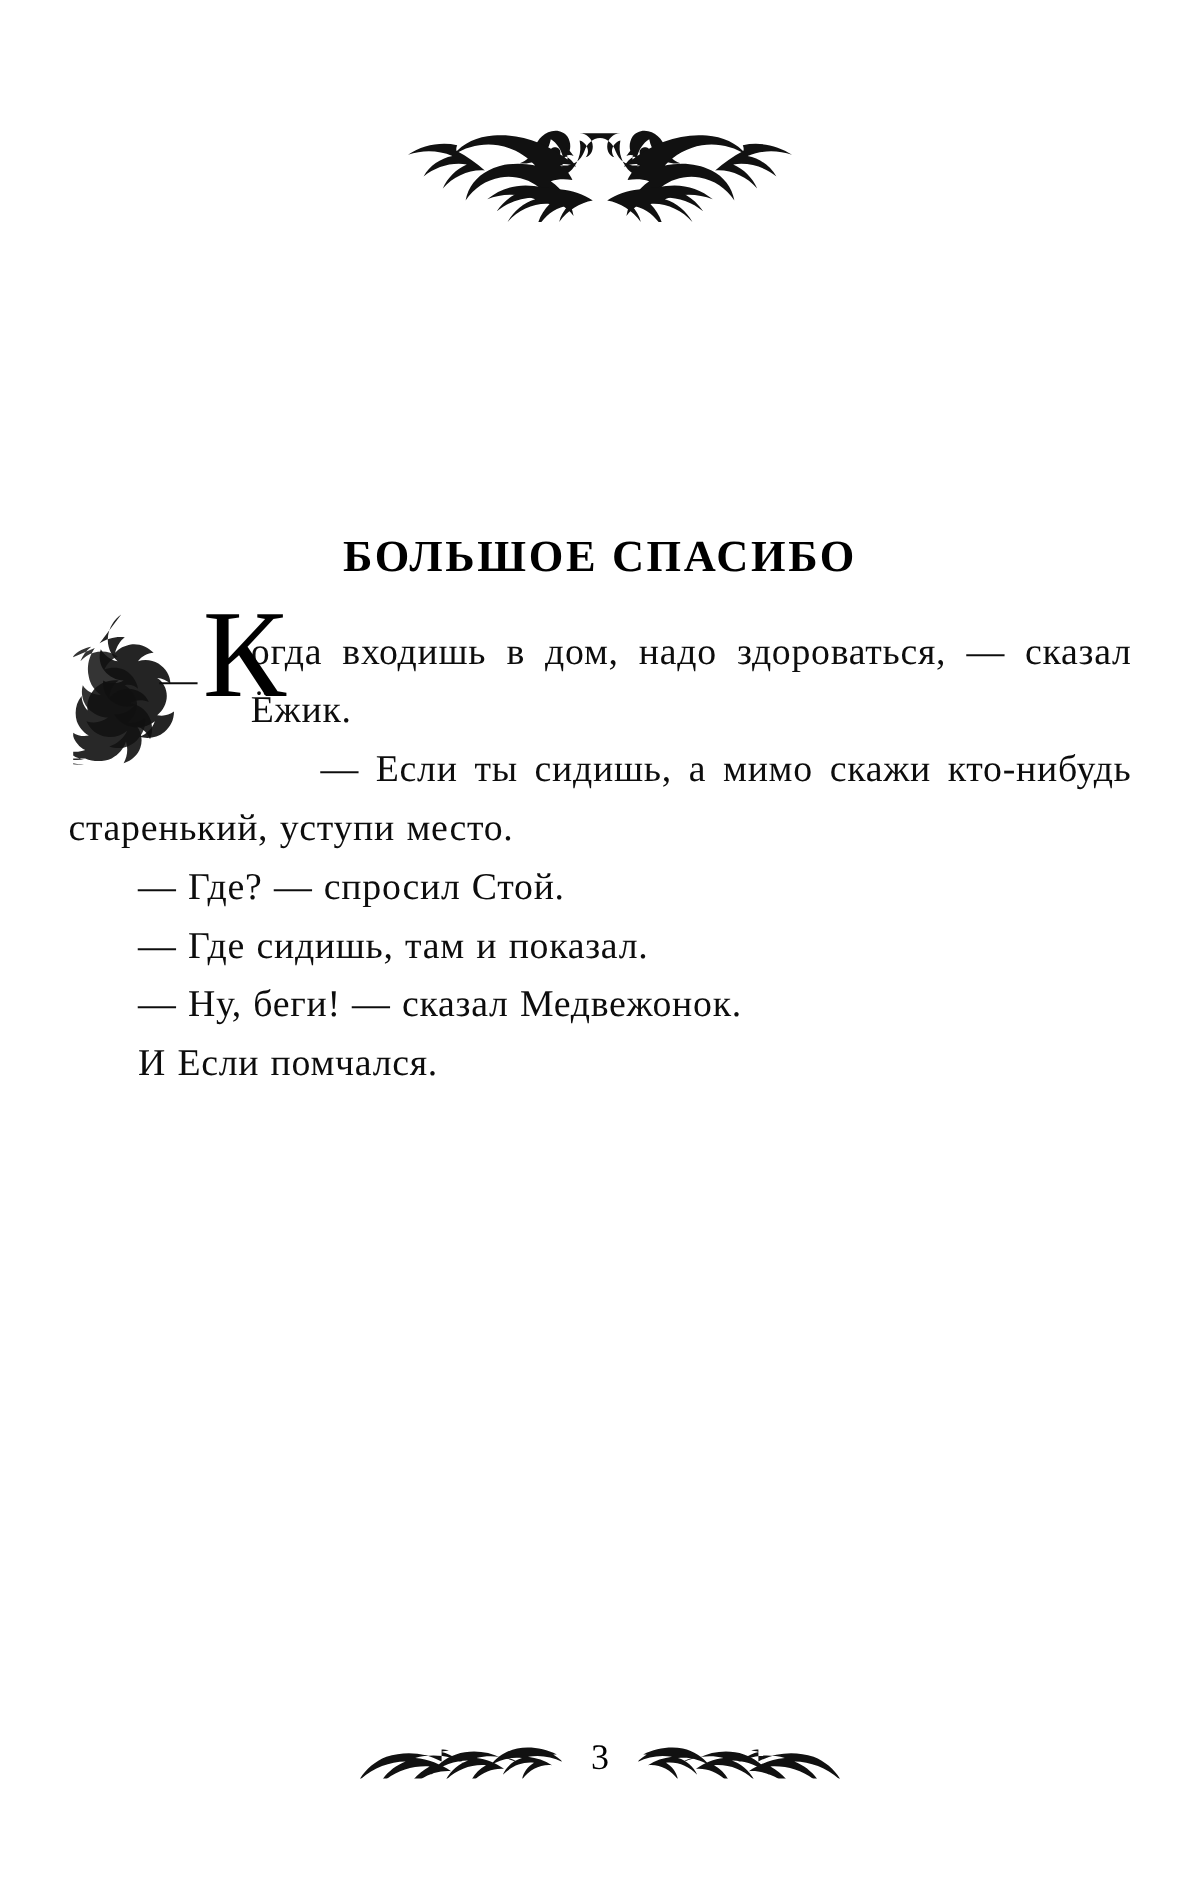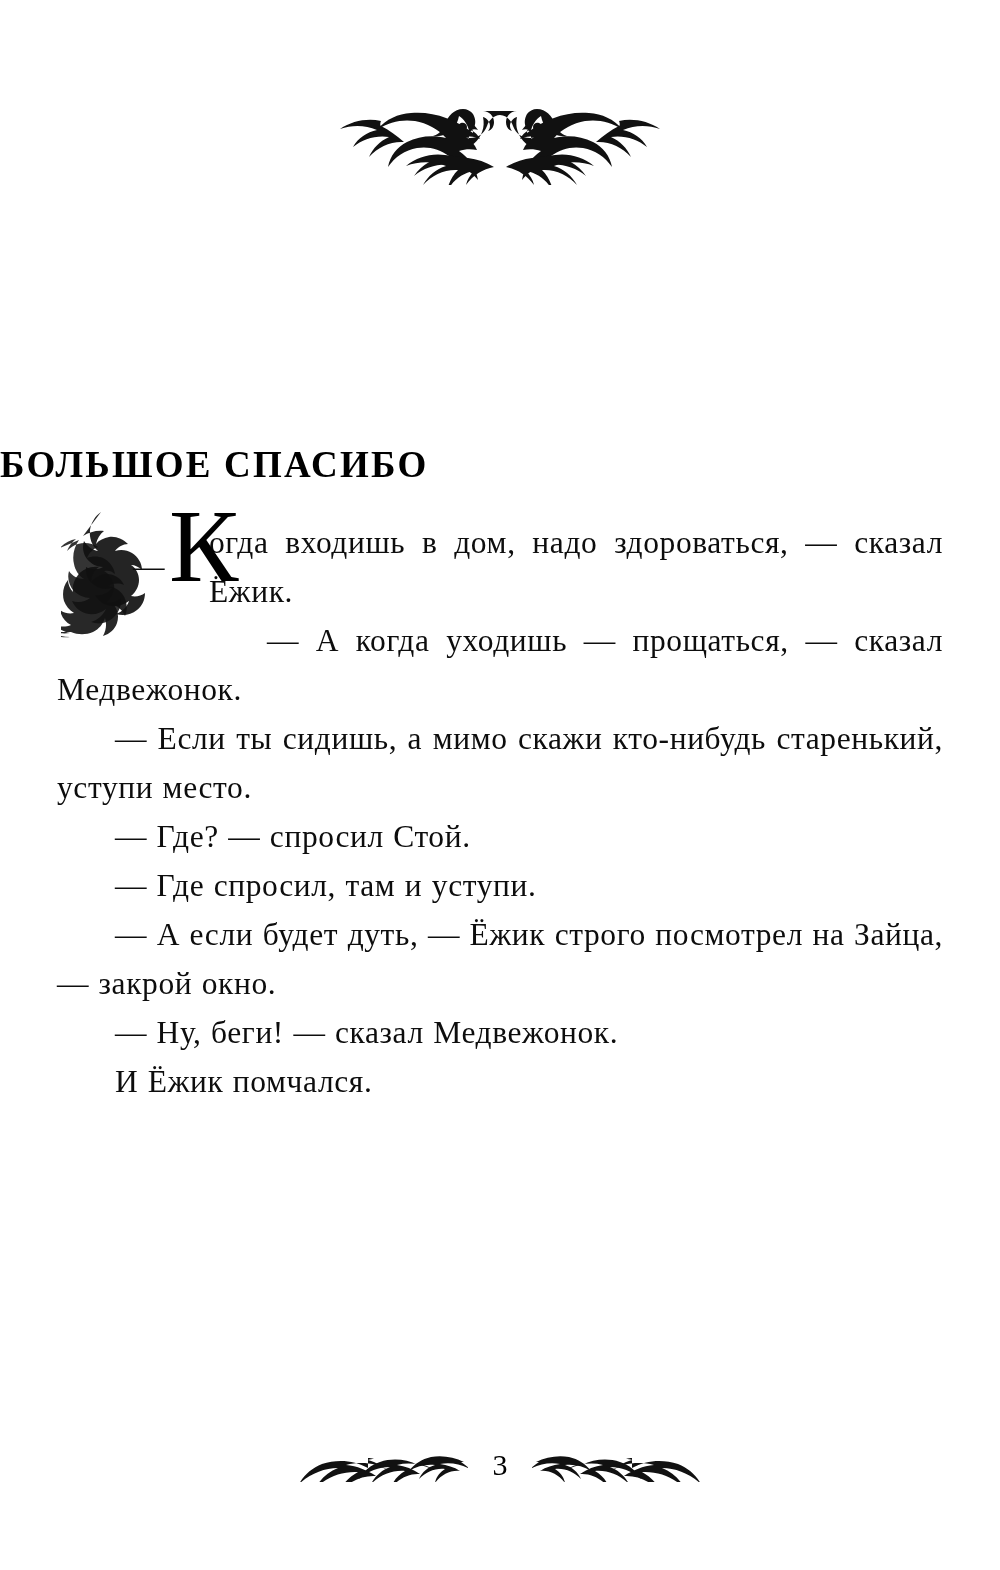--- a/index.html
+++ b/index.html
@@ -28,20 +28,21 @@
     line-height: 0;
   }
   .top-ornament svg { display: inline-block; }
 
   
   .chapter-title {
     position: absolute;
     top: 418px;
     left: 0;
     width: 1000px;
+    text-align: center;
     font-family: "Liberation Serif", "DejaVu Serif", serif;
     font-weight: 700;
     font-size: 37px;
     letter-spacing: 2.2px;
     color: #000;
   }
 
   
   .text-block {
     position: absolute;
@@ -153,27 +154,25 @@
               <path d="M10 132c7 3 15 3 22 0 6-3 10-8 12-14 2 6 1 13-2 18 7-2 12-7 14-13 2-6 1-13-3-18 5 2 9 6 11 11 3-7 2-15-2-21-3-5-9-8-15-9 5-3 11-3 16-1-3-7-10-11-17-11-6 0-12 3-16 8 0-6 3-12 8-15-8-1-16 2-21 8-4 5-6 11-5 17-3-3-5-8-5-12-5 6-6 14-4 21 2 5 5 9 10 12-5 1-10 0-14-3 1 6 5 12 11 15-5 2-11 2-16 0 4 4 9 7 15 8-8 1-15 0-22-3 7 5 14 7 22 7-8 1-16-1-23-5z" opacity="0.9"></path>
             </g>
           </svg>
         </span>
         <span class="dropcap-dash">—</span>
         <span class="dropcap-letter">К</span>
       </span>
       <span>огда входишь в дом, надо здороваться, — сказал Ёжик.</span>
     </p>
 
-    <p>— А когда уходишь — прощаться, — сказал Медвежонок.</p>
     <p>— Если ты сидишь, а мимо скажи кто-нибудь старенький, уступи место.</p>
     <p>— Где? — спросил Стой.</p>
-    <p>— Где спросил, там и уступи.</p>
-    <p>— А если будет дуть, — Ёжик строго посмотрел на Зайца, — закрой окно.</p>
+    <p>— Где сидишь, там и показал.</p>
     <p>— Ну, беги! — сказал Медвежонок.</p>
-    <p>И Ёжик помчался.</p>
+    <p>И Если помчался.</p>
   </div>
 
   <div class="footer">
     <span>
       <svg width="200" height="34" viewBox="0 0 200 34" xmlns="http://www.w3.org/2000/svg" aria-hidden="true">
         <g fill="#111">
           <path d="M196 14c-10-5-22-7-33-5-9 2-17 7-22 14 8-5 17-7 26-6-7 2-13 7-16 14 7-7 16-11 26-10-5 3-9 8-10 14 6-8 15-13 25-12-6-4-13-6-20-7 10-2 21 0 30 5-3-3-6-5-9-7 1 0 2 0 3 0z"></path>
           <path d="M150 17c-12-6-26-7-38-3-9 3-17 9-21 17 9-8 20-12 31-12-8 3-15 9-19 17 9-9 21-14 34-13-7 4-12 10-14 17 7-9 18-15 29-14-7-5-15-8-23-9 12-3 24-1 35 4-4-3-9-5-14-4z"></path>
           <path d="M100 20c-14-8-31-9-46-4-10 4-18 11-23 20 11-10 25-16 39-16-10 4-18 11-23 21 11-12 27-18 43-17-9 5-16 12-19 21 9-11 23-18 37-17-9-6-19-10-30-11 15-4 31-2 44 6-6-4-13-5-20-4 4-1 7-1 11-1-4-3-9-5-13-6 2-1 4-1 6-1-2-1-4-1-6-1z"></path>
         </g>

